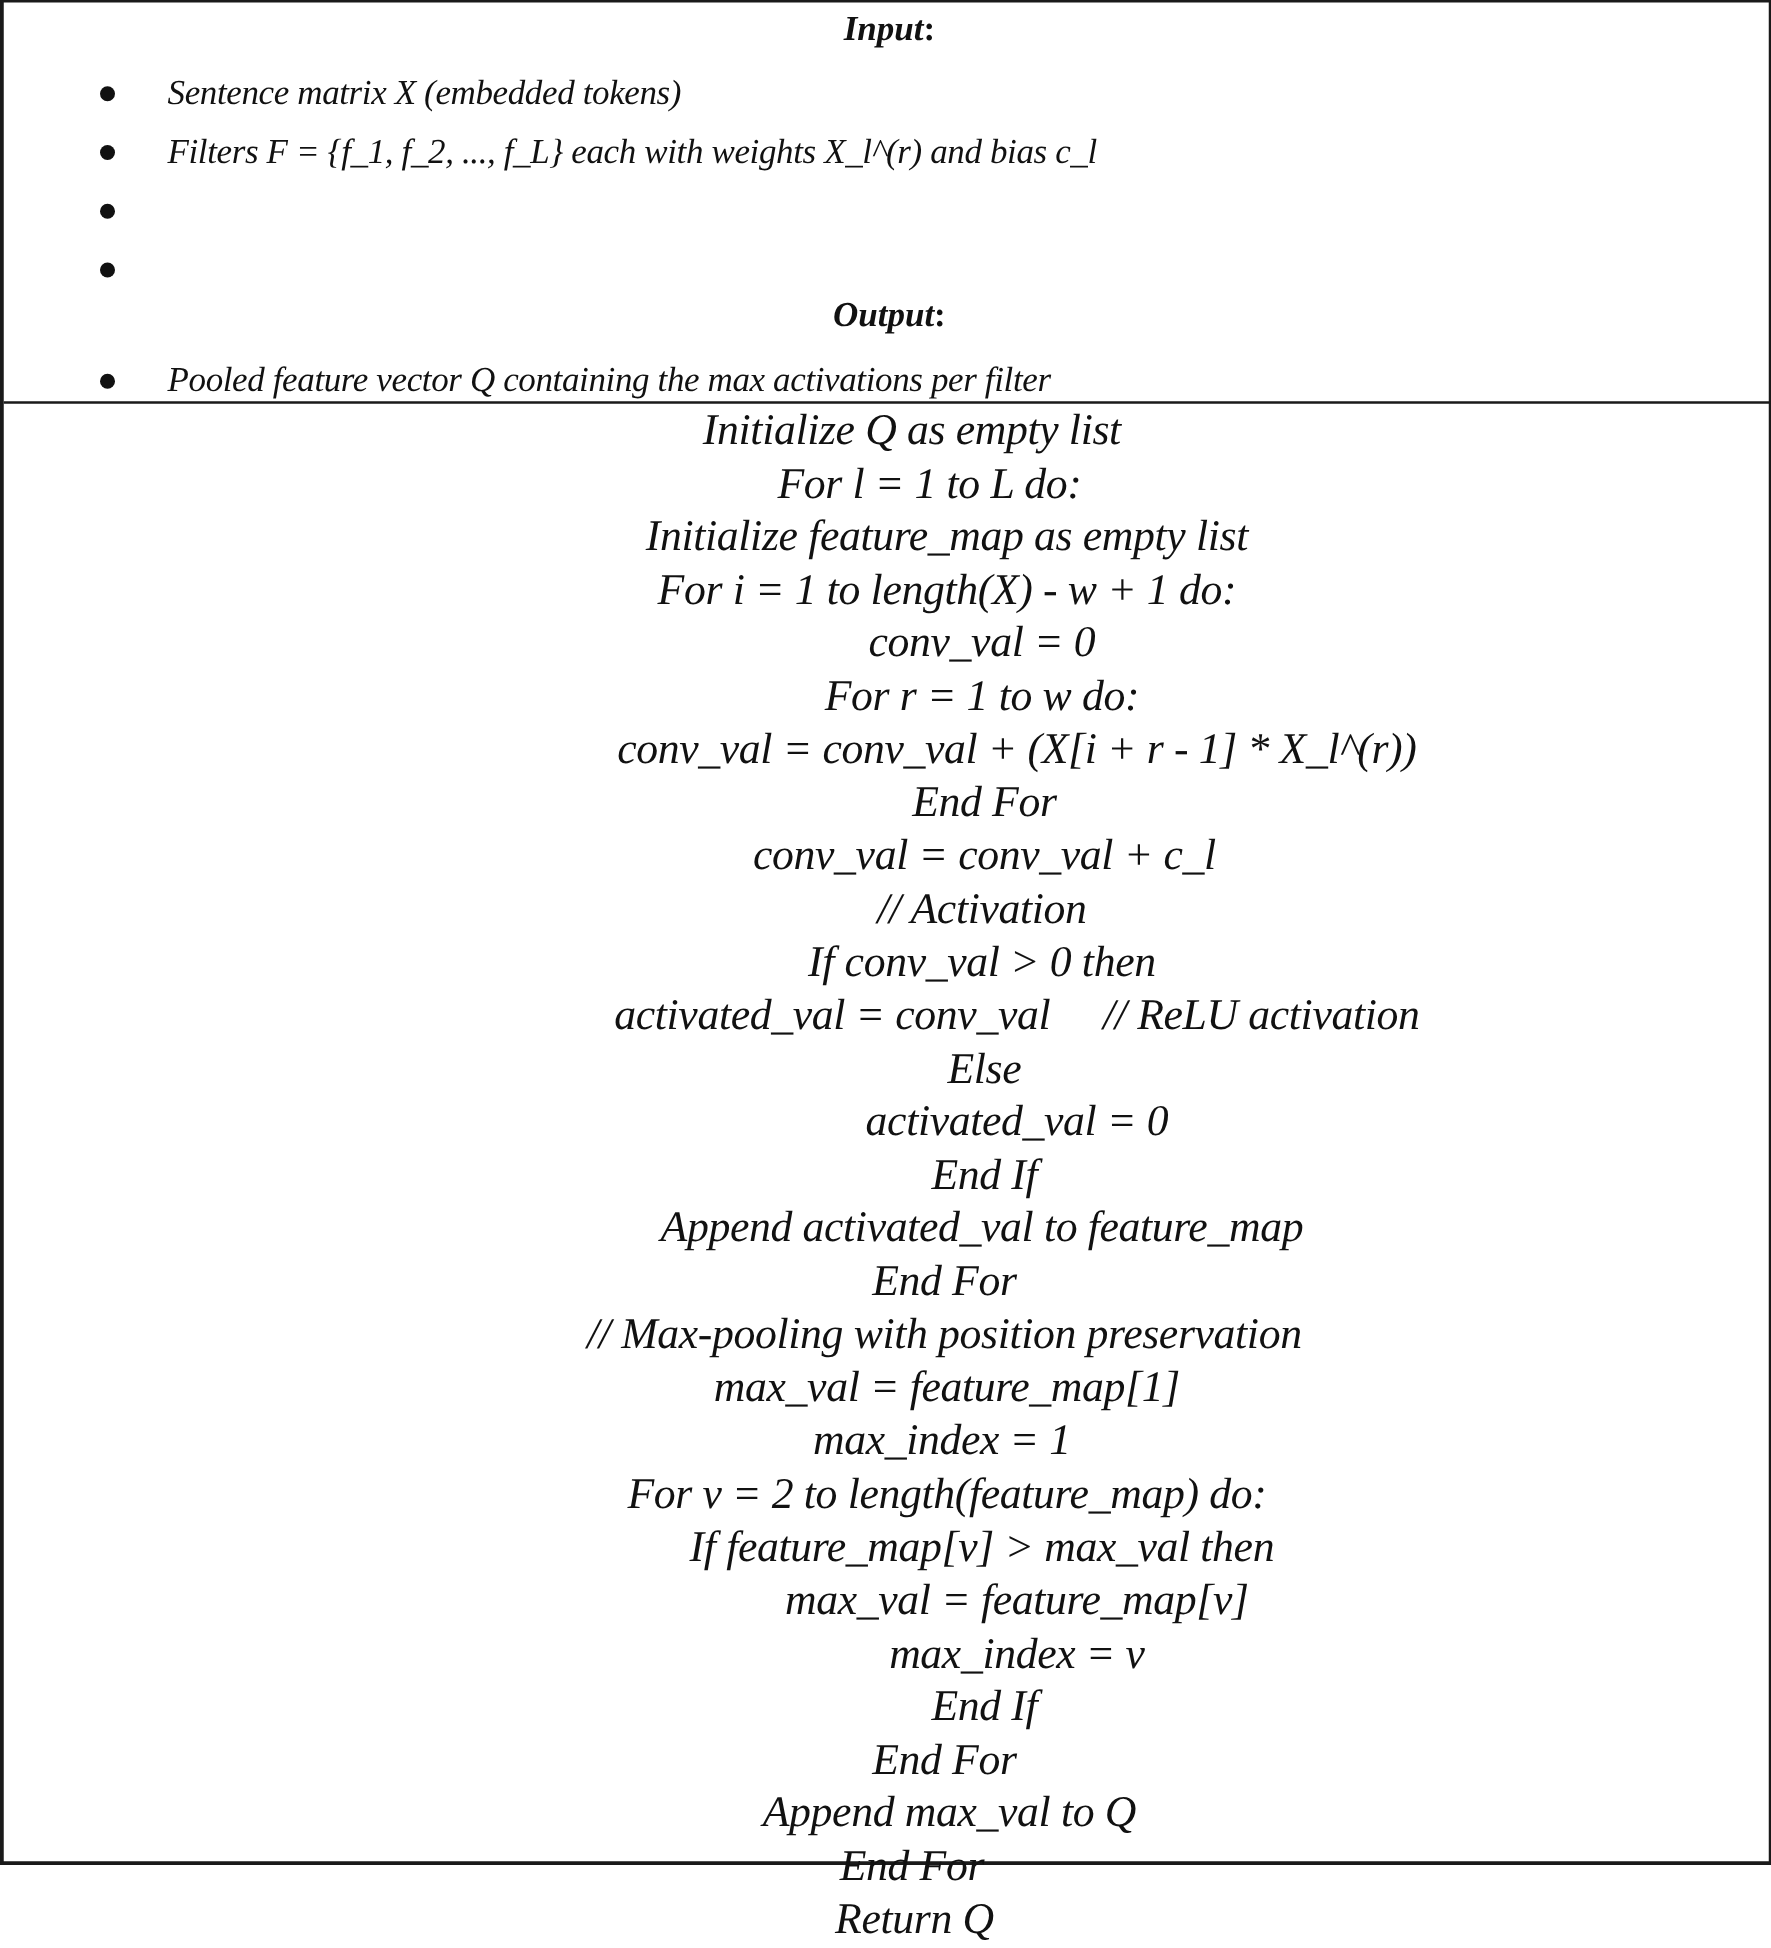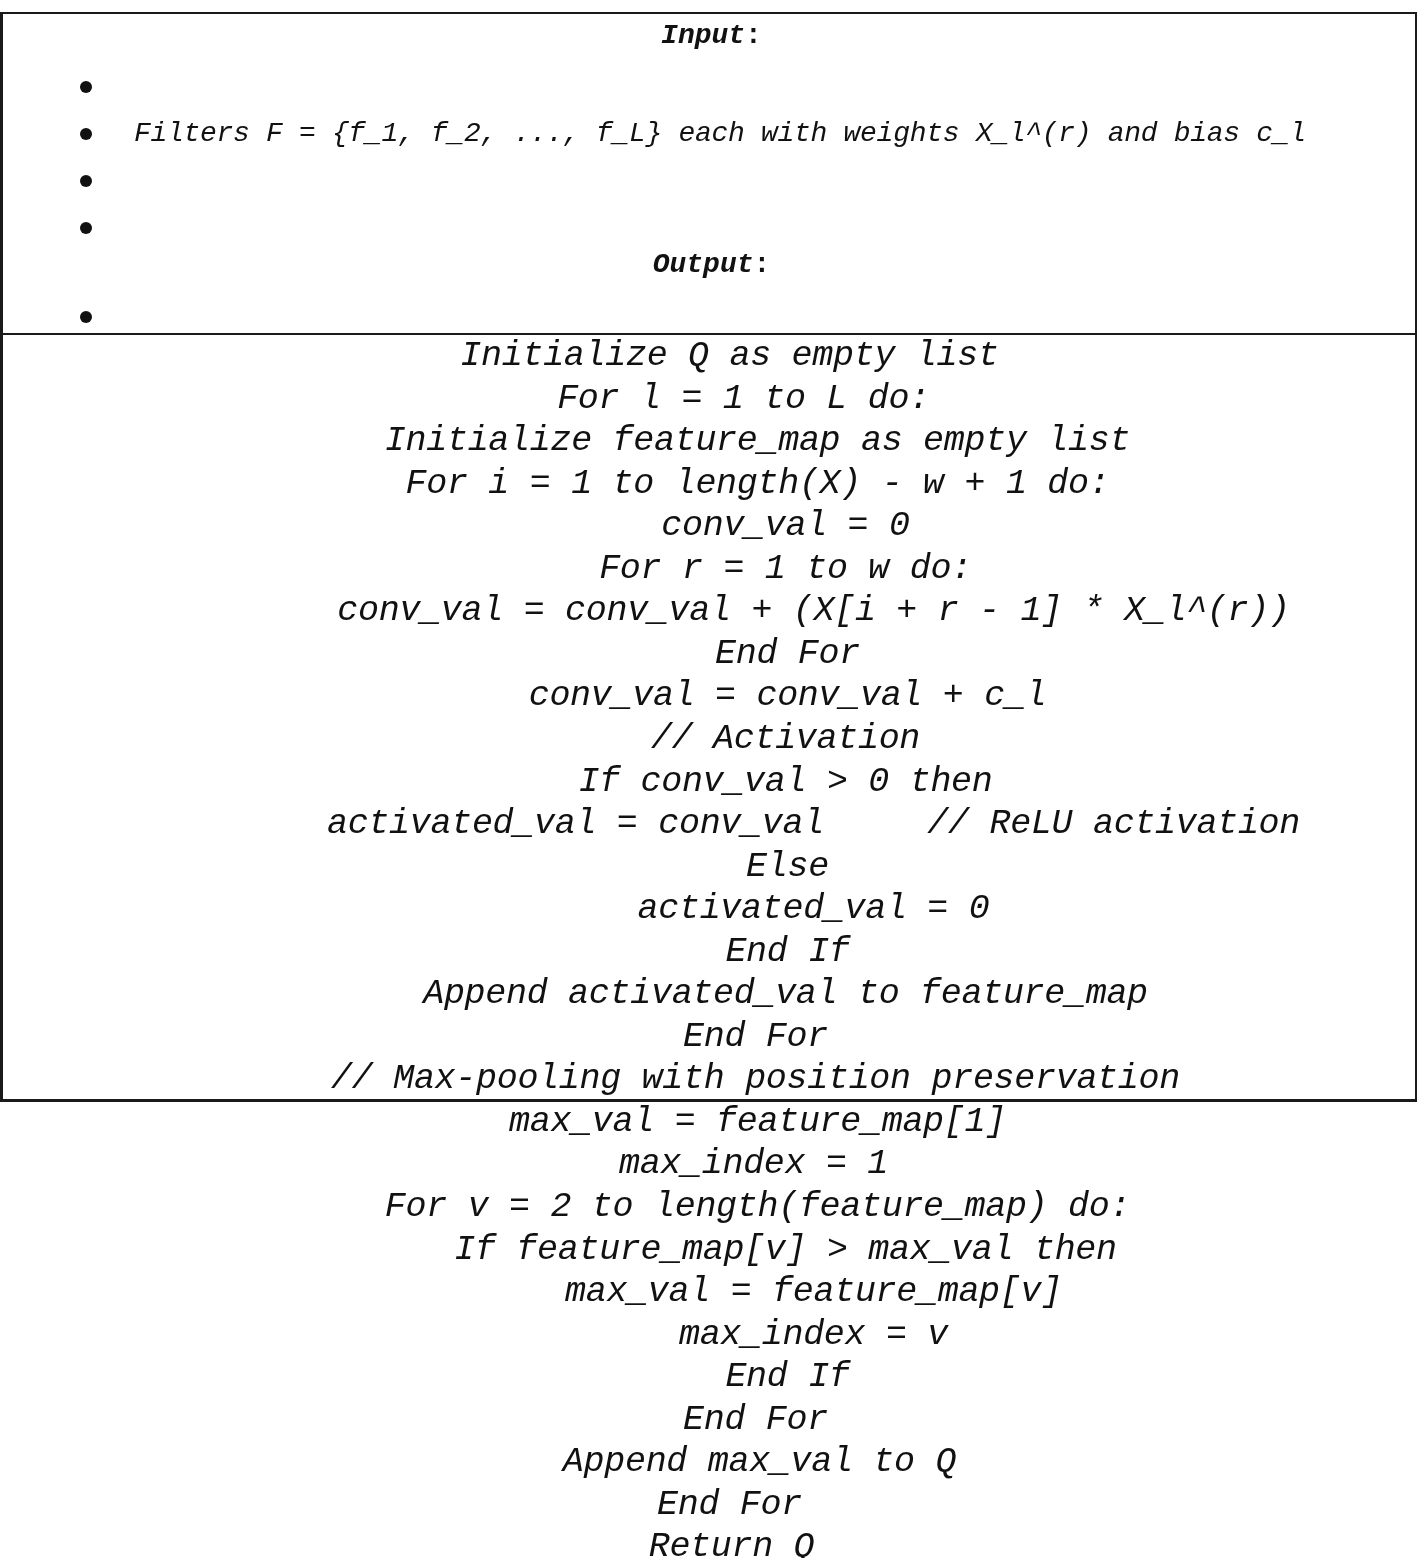--- a/index.html
+++ b/index.html
@@ -1,19 +1,19 @@
 <!DOCTYPE html>
 <html><head>
 <meta charset="utf-8">
 <style>
   html, body { margin: 0; padding: 0; background: #ffffff; }
   body { width: 1417px; height: 1558px; position: relative; overflow: hidden;
          font-family: "Liberation Serif", "DejaVu Serif", serif; color: #111; }
-  .frame { position: absolute; left: 0; top: 12px; width: 1417px; height: 1090px;
-           box-sizing: border-box; border: 2px solid #1a1a1a; border-left-width: 3px; border-bottom-width: 3px; font-family: Liberation Mono, monospace; }
+  .frame { position: absolute; left: 0; top: 0; width: 1417px; height: 1492px;
+           box-sizing: border-box; border: 2px solid #1a1a1a; border-left-width: 3px; border-bottom-width: 3px; }
   .top { position: absolute; left: 0; top: 0; width: 1417px; height: 321px; }
   .sep { position: absolute; left: 0; top: 319px; width: 1417px; height: 2px; background: #1a1a1a; }
   .heading { position: absolute; left: 0; width: 1417px; text-align: center;
              font-size: 28px; font-weight: bold; font-style: italic; line-height: 34px; }
   .heading .colon { font-style: normal; }
   .bullet-row { position: absolute; left: 0; width: 1417px; height: 34px; font-size: 28px; line-height: 34px; font-style: italic; }
   .bullet-row .dot { position: absolute; left: 77px; top: 11px; width: 12px; height: 12px; border-radius: 50%; background: #111; }
   .bullet-row .txt { position: absolute; left: 131px; top: 0; white-space: nowrap; letter-spacing: -0.3px; }
   .algo { position: absolute; left: 0; top: 321px; width: 1417px; }
   .line { position: absolute; left: 0; width: 1417px; height: 40px; text-align: center;
@@ -21,36 +21,38 @@
 </style>
 </head>
 <body>
 
 <div class="frame">
   <div class="top">
     <div class="heading" style="top:5px;"><span>Input</span><span class="colon">:</span></div>
 
     <div class="bullet-row" style="top:56px;">
       <span class="dot"></span>
+      <span class="txt">Sentence matrix X (embedded tokens)</span>
     </div>
     <div class="bullet-row" style="top:103px;">
       <span class="dot"></span>
       <span class="txt">Filters F = {f_1, f_2, ..., f_L} each with weights X_l^(r) and bias c_l</span>
     </div>
     <div class="bullet-row" style="top:150px;">
       <span class="dot"></span>
     </div>
     <div class="bullet-row" style="top:197px;">
       <span class="dot"></span>
     </div>
 
     <div class="heading" style="top:234px;"><span>Output</span><span class="colon">:</span></div>
 
     <div class="bullet-row" style="top:286px;">
       <span class="dot"></span>
+      <span class="txt">Pooled feature vector Q containing the max activations per filter</span>
     </div>
   </div>
 
   <div class="sep"></div>
 
   <div class="algo" id="algo">
       <div class="line" style="top: 1px; left: -2px;">Initialize Q as empty list</div>
       <div class="line" style="top: 43.55px; left: 12px;">For l = 1 to L do:</div>
       <div class="line" style="top: 86.1px; left: 26px;">Initialize feature_map as empty list</div>
       <div class="line" style="top: 128.65px; left: 26px;">For i = 1 to length(X) - w + 1 do:</div>

